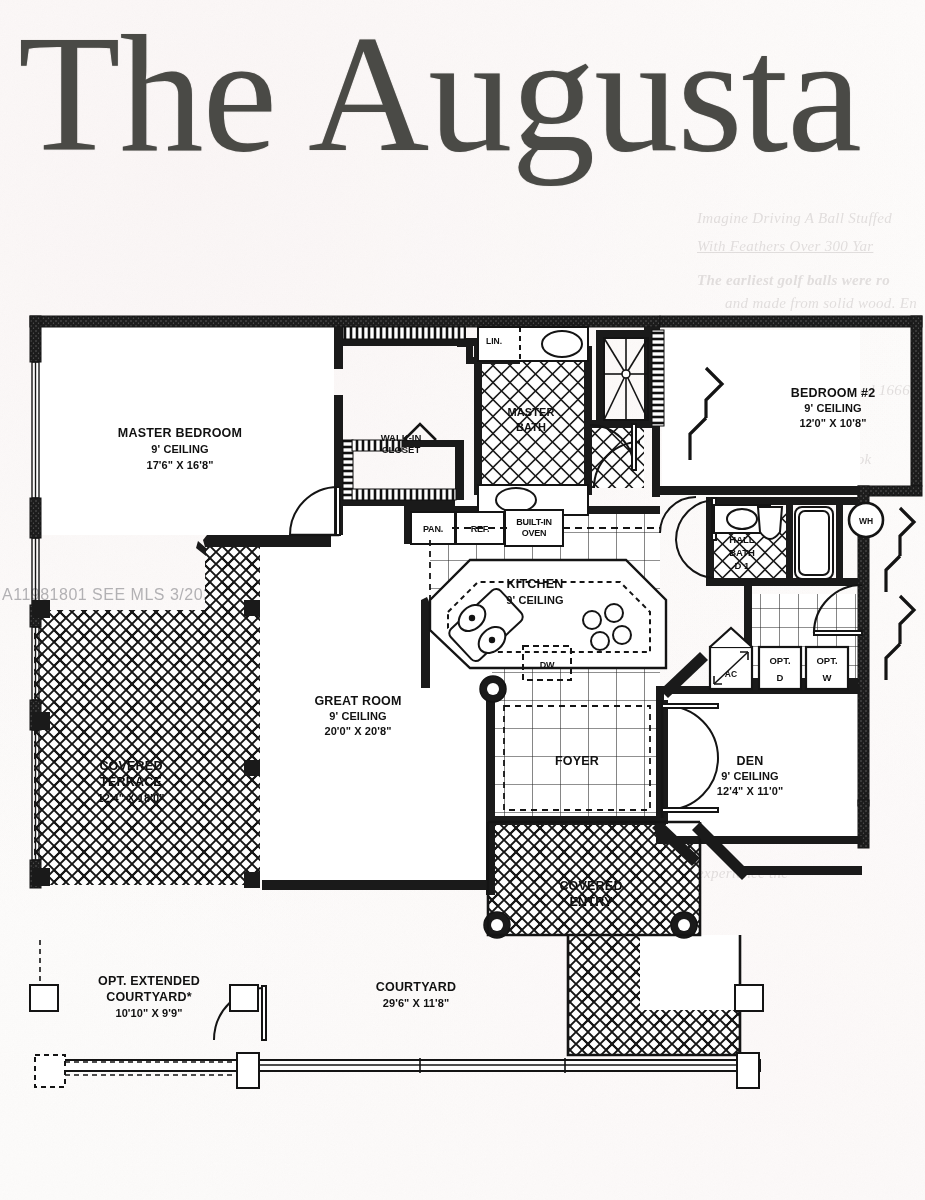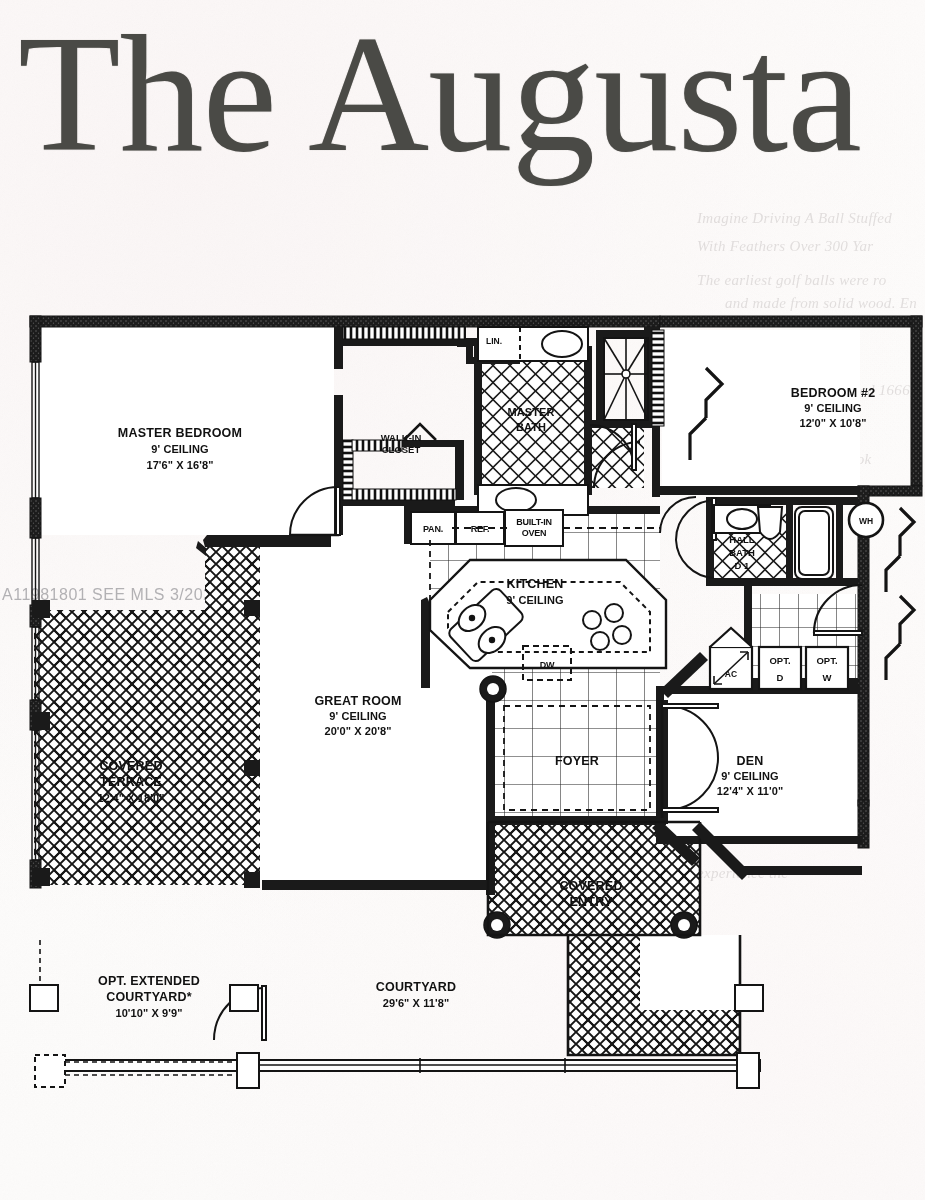--- a/index.html
+++ b/index.html
@@ -83,22 +83,22 @@
       </feComponentTransfer>
     </filter>
   <rect width="925" height="1200" filter="url(#gr)"></rect>
 </svg>
 
 <div id="title-block">
   <div id="title-text">The Augusta</div>
 </div>
 
 <div class="ghost r" style="left:697px;top:206px;">Imagine Driving A Ball Stuffed</div>
-<div class="ghost r" style="left:697px;top:234px;">With Feathers Over 300 Yar</div>
-<div class="ghost r" style="left:697px;top:268px;">The earliest golf balls were ro</div>
+<div class="ghost r" style="left:697px;top:234px;text-decoration:underline;">With Feathers Over 300 Yar</div>
+<div class="ghost r" style="left:697px;top:268px;font-weight:bold;">The earliest golf balls were ro</div>
 <div class="ghost r" style="left:697px;top:291px;margin-left:28px;">and made from solid wood. En</div>
 <div class="ghost r" style="left:697px;top:378px;">in the 17th century, featured 1666,</div>
 <div class="ghost r" style="left:697px;top:447px;">stuffed leather balls. It took</div>
 <div class="ghost r" style="left:697px;top:470px;">feathers to fill one ball.</div>
 <div class="ghost r" style="left:697px;top:770px;">1848 air conditioned</div>
 <div class="ghost r" style="left:697px;top:861px;">experience the</div>
 <div class="ghost big" style="left:322px;top:598px;">Covered Terrace</div>
 <div class="ghost big" style="left:336px;top:627px;">Covered Entry</div>
 <div class="ghost big" style="left:330px;top:655px;">Total Under Roof</div>
 

